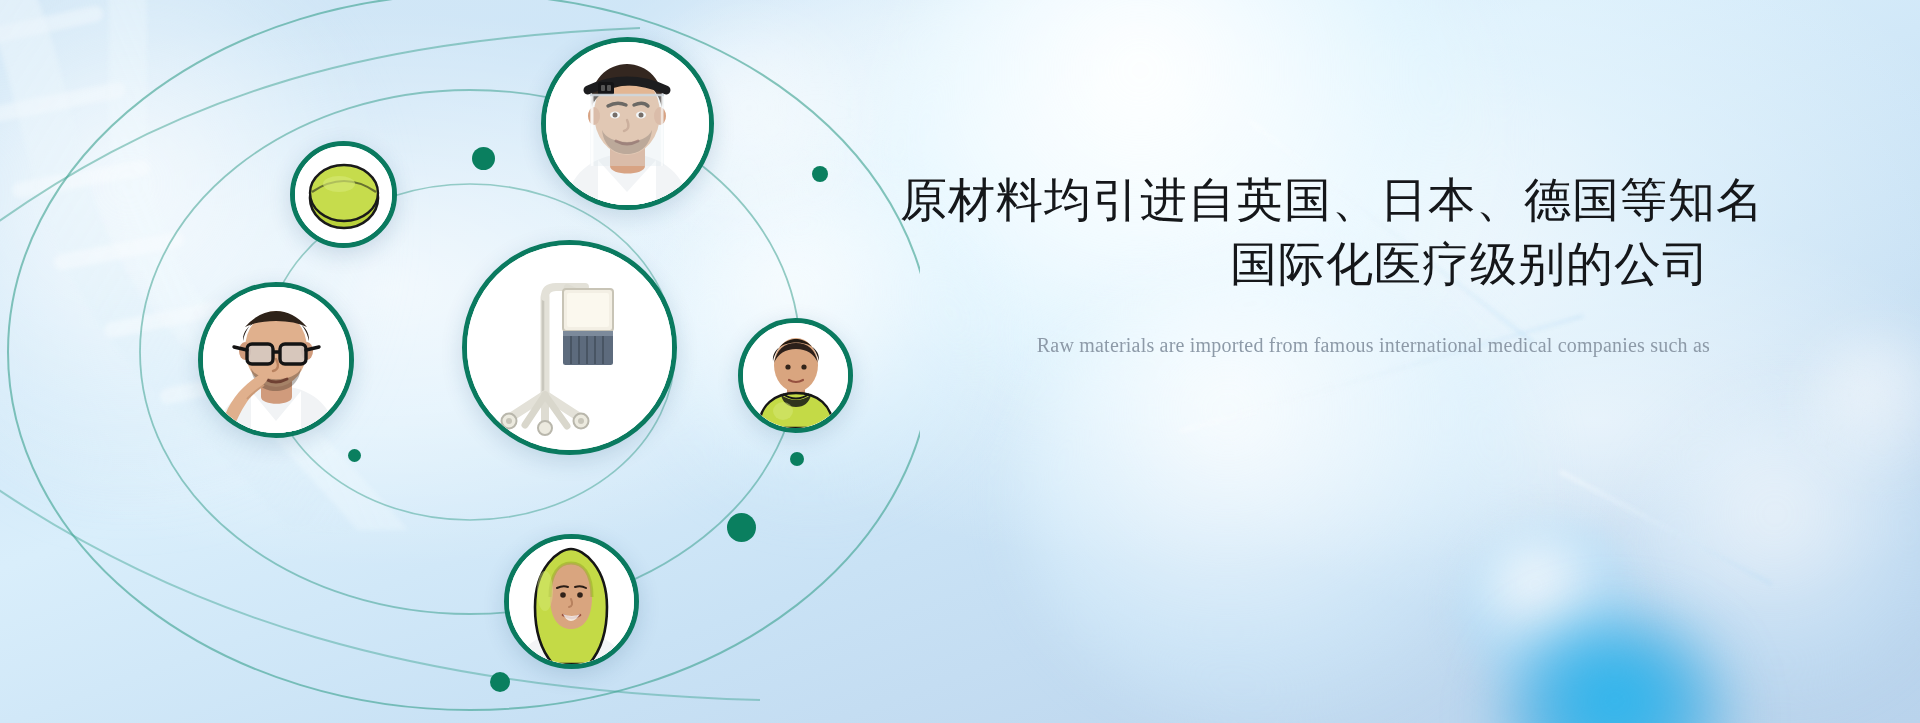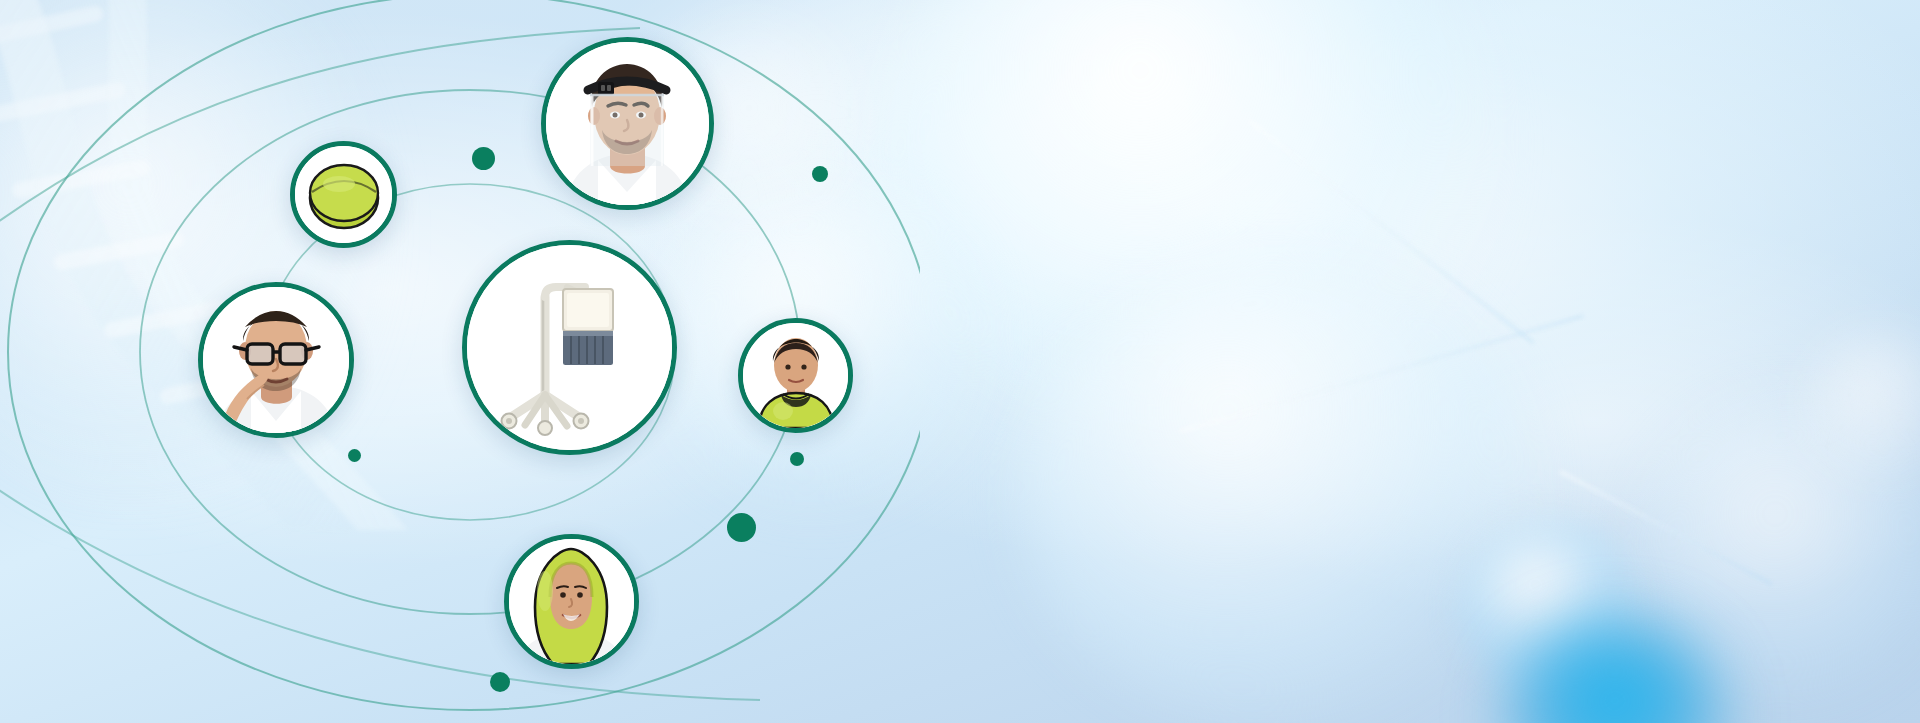--- a/index.html
+++ b/index.html
@@ -289,17 +289,20 @@
   </div>
 
   <div class="dot" style="--ring:#0a7f5f;left:472px;top:147px;width:23px;height:23px;"></div>
   <div class="dot" style="--ring:#0a7f5f;left:812px;top:166px;width:16px;height:16px;"></div>
   <div class="dot" style="--ring:#0a7f5f;left:348px;top:449px;width:13px;height:13px;"></div>
   <div class="dot" style="--ring:#0a7f5f;left:790px;top:452px;width:14px;height:14px;"></div>
   <div class="dot" style="--ring:#0a7f5f;left:727px;top:513px;width:29px;height:29px;"></div>
   <div class="dot" style="--ring:#0a7f5f;left:490px;top:672px;width:20px;height:20px;"></div>
 
   <div class="copy">
+    <div class="h-line l1">原材料均引进自英国、日本、德国等知名</div>
+    <div class="h-line l2">国际化医疗级别的公司</div>
     <div class="sub">
+      <div>Raw materials are imported from famous international medical companies such as</div>
     </div>
   </div>
 
 </div>
 
 </body></html>

